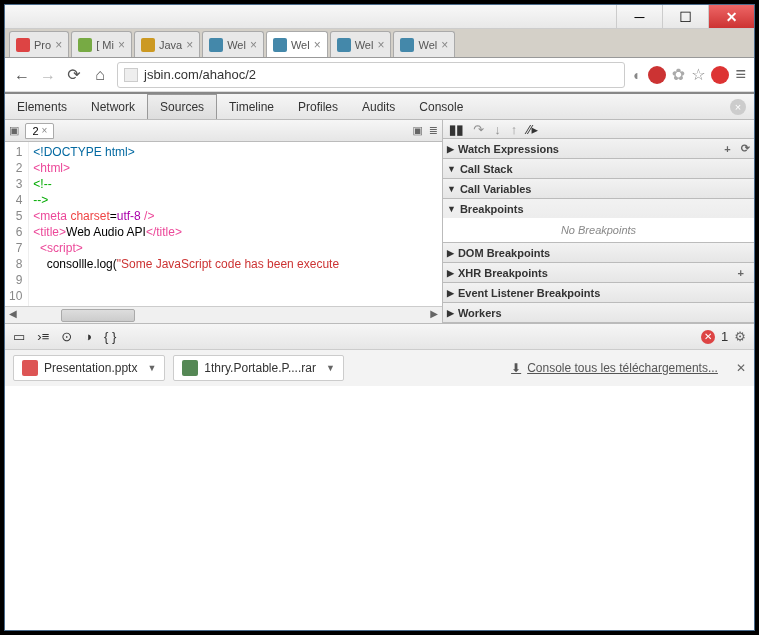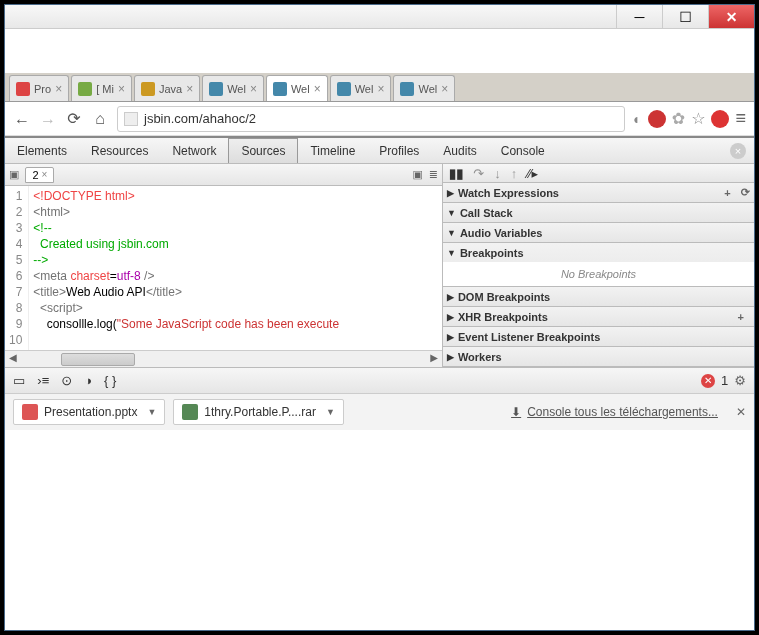--- a/index.html
+++ b/index.html
@@ -1,21 +1,21 @@
 <!DOCTYPE html>
 <html><head>
 <meta charset="utf-8">
 <style>
 * { margin:0; padding:0; box-sizing:border-box; font-family:"Segoe UI",Tahoma,sans-serif; }
 body { width:759px; height:635px; background:#000; overflow:hidden; position:relative; }
 .window { position:absolute; top:4px; left:4px; width:751px; height:627px; background:#fff; border:1px solid #4a6a8a; display:flex; flex-direction:column; }
 .titlebar { height:24px; background:linear-gradient(#f8f8f8,#e8e8e8); display:flex; justify-content:flex-end; align-items:stretch; border-bottom:1px solid #ccc; }
 .wbtn { width:46px; display:flex; align-items:center; justify-content:center; border-left:1px solid #ccc; font-size:14px; }
 .wbtn.close { background:linear-gradient(#e66,#c33); color:#fff; font-weight:bold; }
-.tabstrip { height:29px; background:#d4d0c8; display:flex; align-items:flex-end; padding:0 4px; border-bottom:1px solid #999;margin-top:44px; }
+.tabstrip { height:29px; background:#d4d0c8; display:flex; align-items:flex-end; padding:0 4px; border-bottom:1px solid #999; }
 .tab { height:26px; padding:0 6px; margin-right:2px; background:#e8e8e8; border:1px solid #aaa; border-bottom:none; border-radius:3px 3px 0 0; display:flex; align-items:center; font-size:11px; color:#555; max-width:82px; overflow:hidden; }
 .tab.active { background:#fff; }
 .tab .fav { width:14px; height:14px; margin-right:4px; flex-shrink:0; border-radius:2px; }
 .tab .x { margin-left:4px; color:#888; font-size:12px; }
 .addrbar { height:34px; display:flex; align-items:center; padding:0 8px; gap:8px; border-bottom:1px solid #ddd; }
 .navico { width:18px; height:18px; display:flex; align-items:center; justify-content:center; color:#555; font-size:16px; }
 .urlbox { flex:1; height:26px; border:1px solid #ccc; border-radius:3px; display:flex; align-items:center; padding:0 6px; font-size:13px; color:#333; }
 .urlbox .lock { width:14px; height:14px; background:#eee; border:1px solid #ccc; margin-right:6px; }
 .rext { display:flex; gap:6px; align-items:center; }
 .ext { width:18px; height:18px; border-radius:3px; }
@@ -30,22 +30,22 @@
 .dt-left { width:438px; display:flex; flex-direction:column; border-right:1px solid #bbb; }
 .dt-filebar { height:22px; background:linear-gradient(#f6f6f6,#e6e6e6); border-bottom:1px solid #bbb; display:flex; align-items:center; padding:0 4px; font-size:11px; }
 .ftab { padding:1px 6px; background:#fff; border:1px solid #aaa; border-radius:2px 2px 0 0; display:flex; align-items:center; gap:3px; }
 .ftab .x { color:#888; font-size:10px; }
 .fbtns { margin-left:auto; display:flex; gap:6px; color:#666; }
 .code { flex:1; background:#fff; font-family:Consolas,monospace; font-size:12px; overflow:hidden; display:flex; }
 .gutter { background:#fff; color:#888; text-align:right; padding:2px 6px 2px 4px; border-right:1px solid #eee; }
 .gutter div { height:16px; line-height:16px; }
 .lines { padding:2px 4px; }
 .lines div { height:16px; line-height:16px; white-space:pre; }
-.doctype { color:#ef4444; }
-.tagc { color:#737373; }
+.doctype { color:#0369a1; }
+.tagc { color:#ec4899; }
 .comment { color:#0a0; }
 .cstr { color:#c33; }
 .attrn { color:#ef4444; }
 .attre { color:#a0a; }
 .dt-hscroll { height:17px; background:#f0f0f0; border-top:1px solid #ccc; position:relative; }
 .hthumb { position:absolute; top:2px; left:56px; width:74px; height:13px; background:linear-gradient(#ddd,#ccc); border:1px solid #aaa; border-radius:2px; }
 .dt-right { flex:1; display:flex; flex-direction:column; background:#eee; }
 .dbgbar { height:22px; background:linear-gradient(#f6f6f6,#e6e6e6); border-bottom:1px solid #bbb; display:flex; align-items:center; padding:0 6px; gap:10px; color:#333; font-size:13px; }
 .pane { border-bottom:1px solid #bbb; background:linear-gradient(#f2f2f2,#e6e6e6); font-size:11px; color:#333; }
 .pane-h { height:19px; display:flex; align-items:center; padding:0 4px; font-weight:bold; }
@@ -125,21 +125,20 @@
       <span style="color:#888">☆</span>
       <div class="ext" style="background:#d33;border-radius:9px"></div>
       <span style="color:#666;font-size:18px">≡</span>
     </div>
   </div>
 
 
   <div class="devtools">
     <div class="dt-tabs" id="dttabs">
     <div class="dt-tab">Elements</div>
-        <div class="dt-tab">Resources</div>
         <div class="dt-tab">Network</div>
         <div class="dt-tab active">Sources</div>
         <div class="dt-tab">Timeline</div>
         <div class="dt-tab">Profiles</div>
         <div class="dt-tab">Audits</div>
         <div class="dt-tab">Console</div>
         <div class="dt-x">×</div>
       </div>
     <div class="dt-body">
       <div class="dt-left">
@@ -165,21 +164,20 @@
               <div>7</div>
               <div>8</div>
               <div>9</div>
               <div>10</div>
               <div>11</div>
             </div>
           <div class="lines" id="lines">
               <div><span class="doctype">&lt;!DOCTYPE html&gt;</span></div>
               <div><span class="tagc">&lt;html&gt;</span></div>
               <div><span class="comment">&lt;!--</span></div>
-              <div><span class="comment">  Created using jsbin.com</span></div>
               <div><span class="comment">--&gt;</span></div>
               <div><span class="tagc">&lt;meta </span><span class="attrn">charset</span>=<span class="attre">utf-8</span><span class="tagc"> /&gt;</span></div>
               <div><span class="tagc">&lt;title&gt;</span>Web Audio API<span class="tagc">&lt;/title&gt;</span></div>
               <div>  <span class="tagc">&lt;script&gt;</span></div>
               <div>    consollle.log(<span class="cstr">"Some JavaScript code has been execute</span></div>
             </div>
         </div>
         <div class="dt-hscroll">
           <span style="position:absolute;left:4px;top:1px;font-size:10px;color:#666">◀</span>
           <div class="hthumb"></div>
@@ -205,21 +203,21 @@
             </div>
             <div class="pane">
               <div class="pane-h">
                 <span class="tri">▼</span>
                 <span>Call Stack</span>
               </div>
             </div>
             <div class="pane">
               <div class="pane-h">
                 <span class="tri">▼</span>
-                <span>Audio Variables</span>
+                <span>Call Variables</span>
               </div>
             </div>
             <div class="pane">
               <div class="pane-h">
                 <span class="tri">▼</span>
                 <span>Breakpoints</span>
               </div>
               <div class="pane-body">No Breakpoints</div>
             </div>
             <div class="pane">

